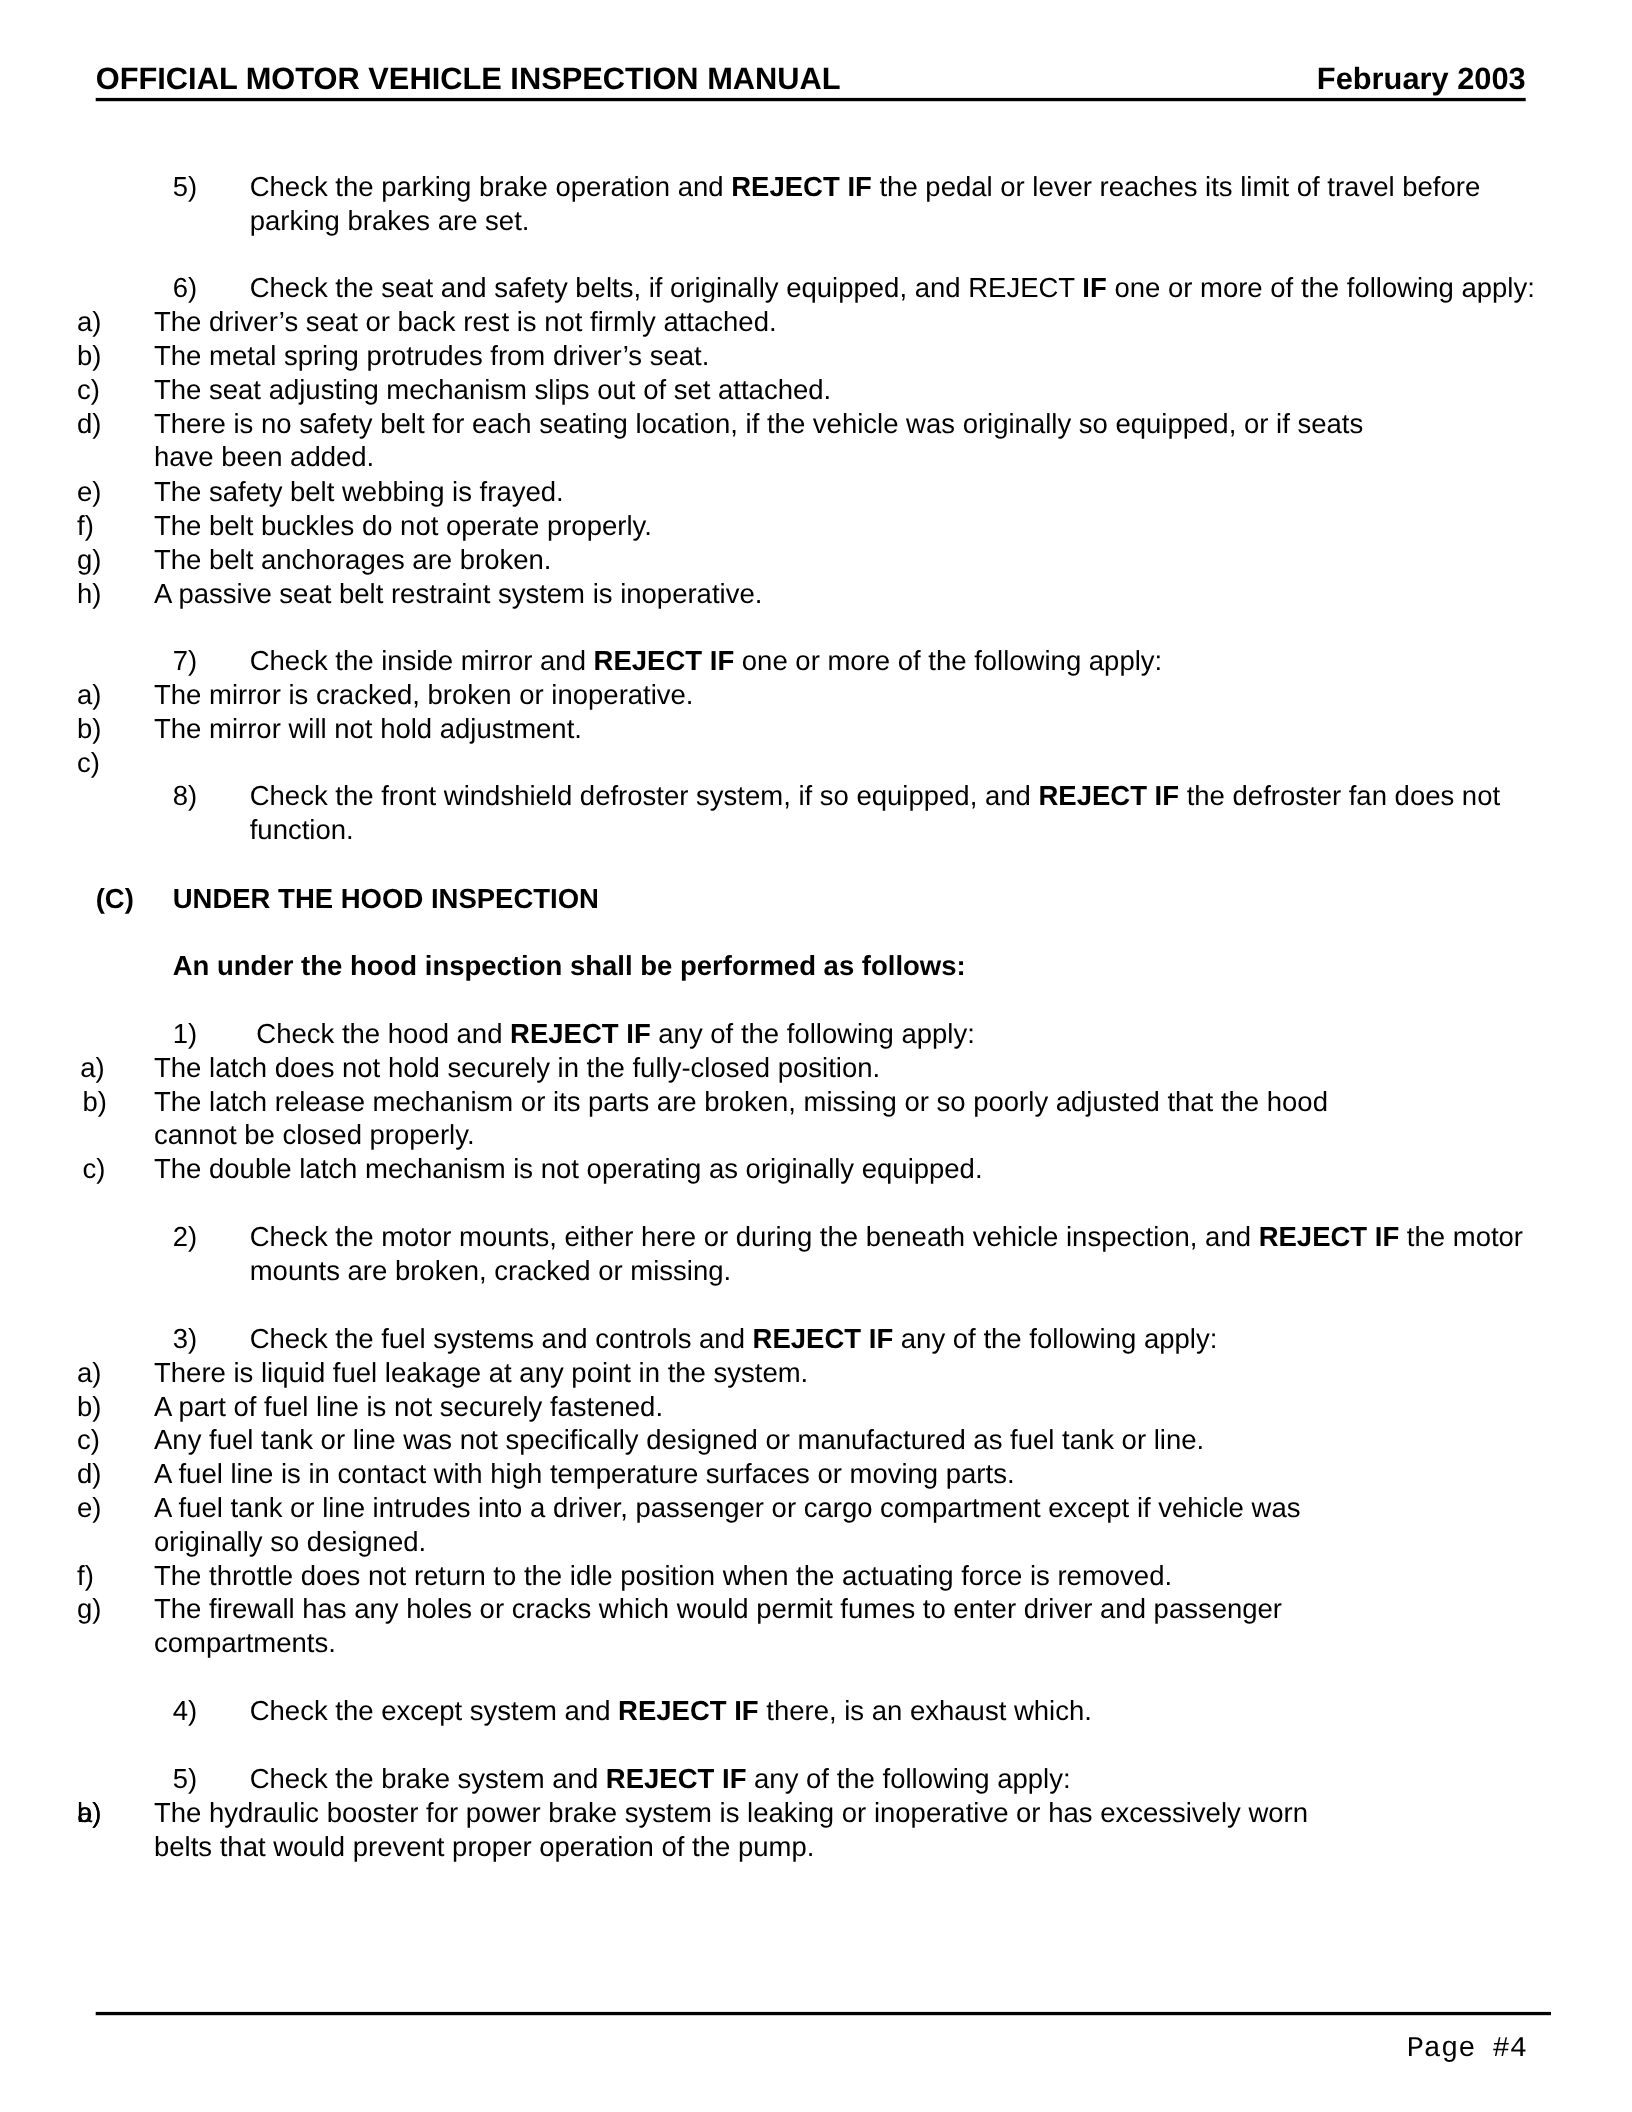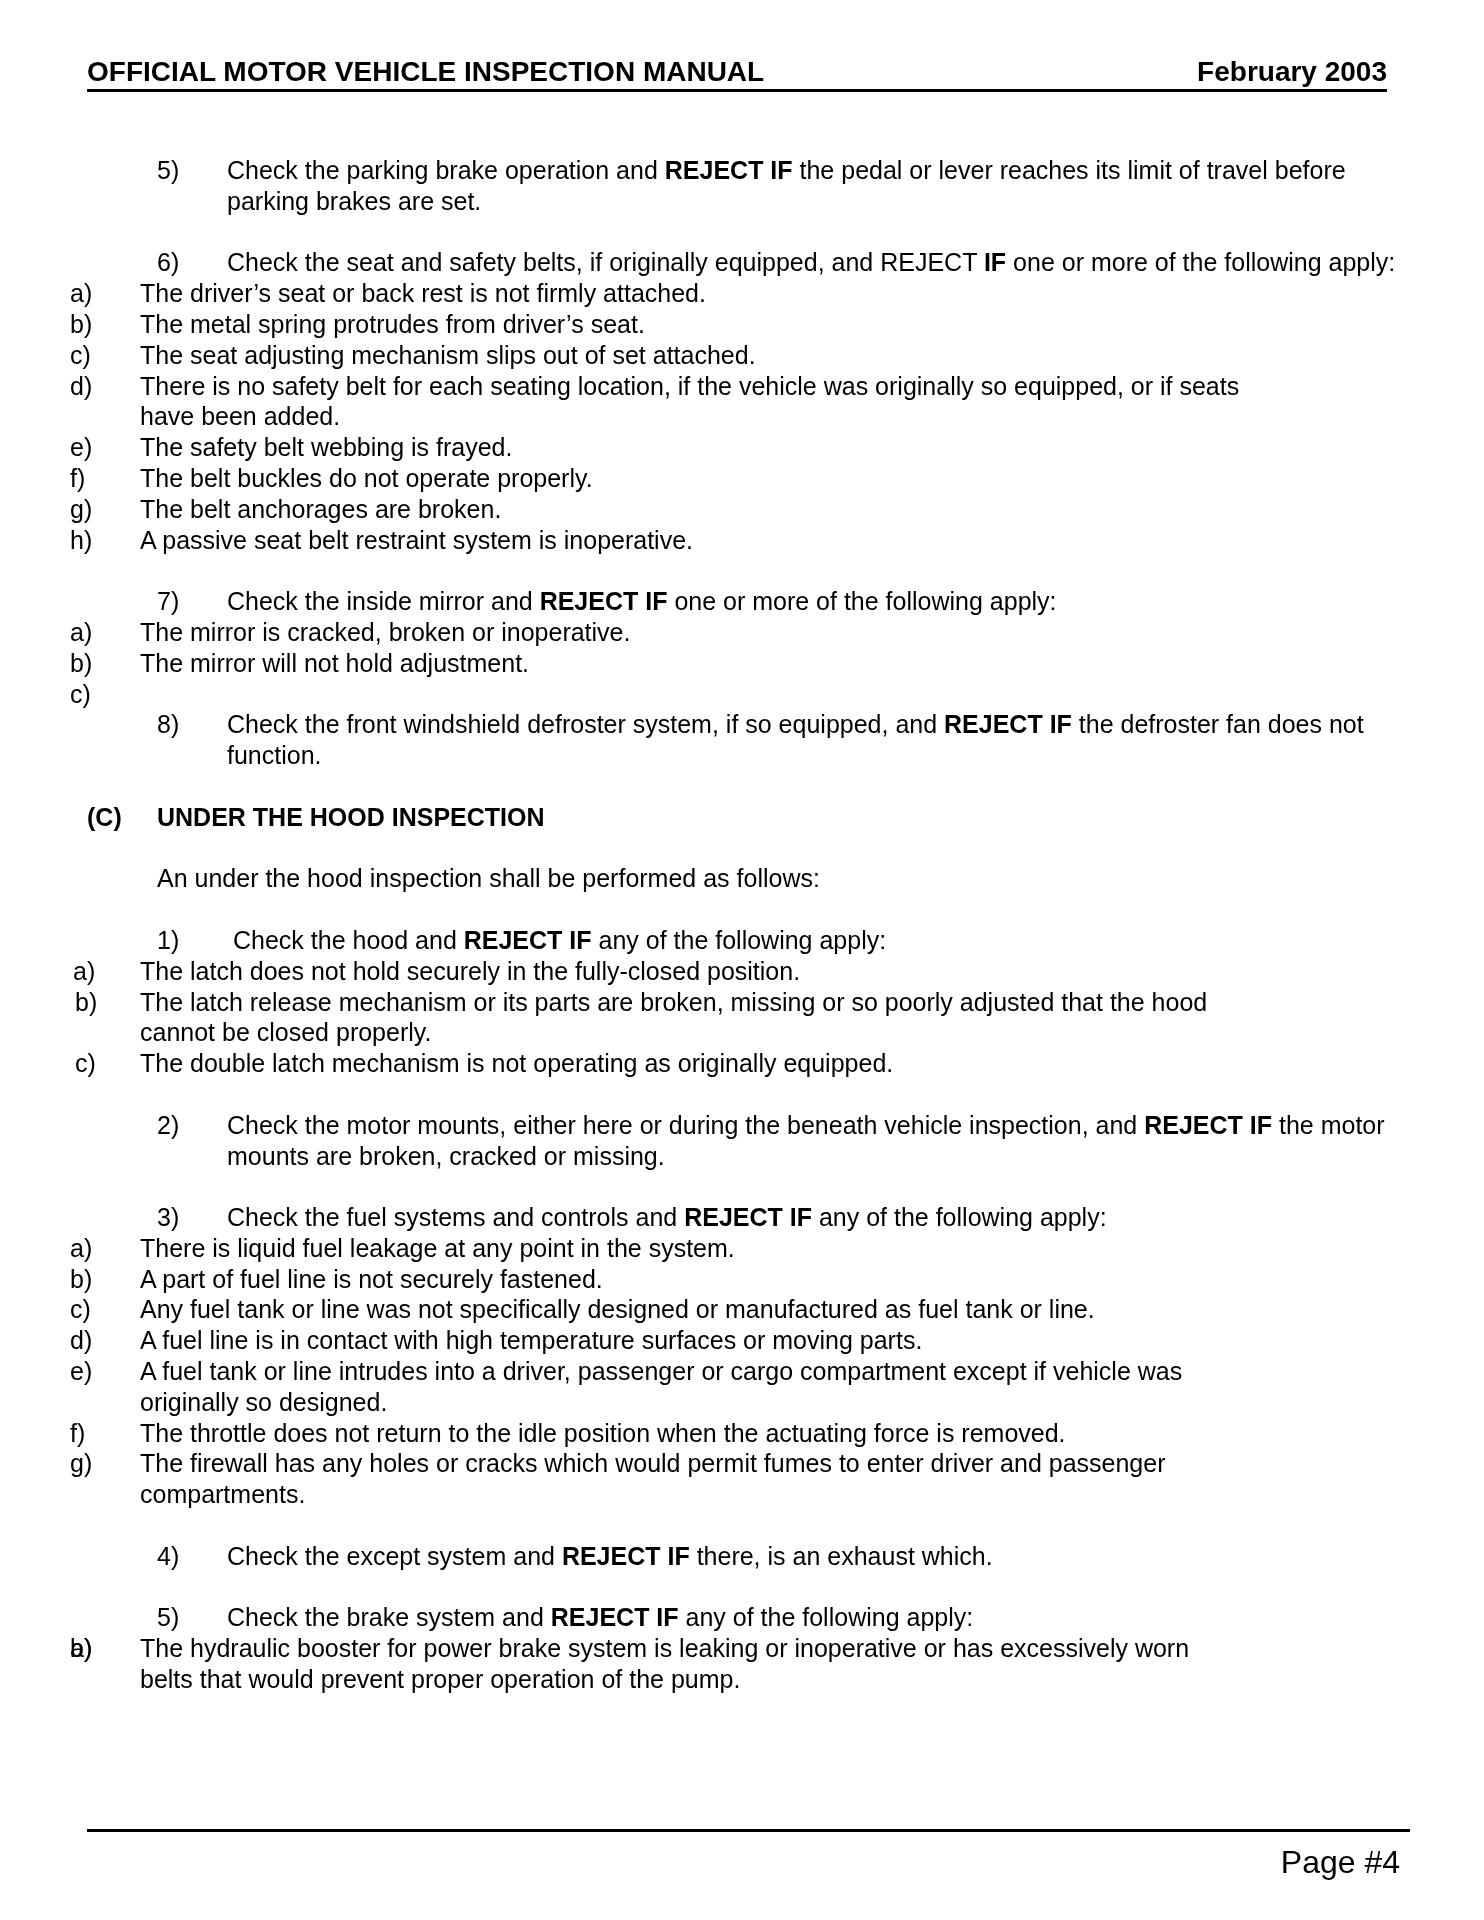--- a/index.html
+++ b/index.html
@@ -29,26 +29,26 @@
     }
     .sub .letter { position: absolute; left: 0; top: 0; }
     .sub.hood .letter { left: 5px; }
     .sub.hood.first .letter { left: 3px; }
     .item.hood-item { padding-left: 76px; }
     b { font-weight: bold; }
     .section {
       position: relative; margin-left: 87px; padding-left: 70px; font-weight: bold;
     }
     .section .label { position: absolute; left: 0; top: 0; }
-    .intro { margin-left: 157px; font-weight: normal; }
+    .intro { margin-left: 157px; font-weight: bold; }
     .footer-rule {
       position: absolute; left: 87px; top: 1829px; width: 1323px; height: 3px; background: #000;
     }
     .footer-page {
-      position: absolute; right: 84px; top: 1846px; font-size: 32px; line-height: 32px;
+      position: absolute; right: 96px; top: 1846px; font-size: 26px; line-height: 32px; font-family: Liberation Mono, monospace;
     }
   </style>
 </head>
 <body>
 
 <div class="header">
   <span>OFFICIAL MOTOR VEHICLE INSPECTION MANUAL</span>
   <span>February 2003</span>
 </div>
 <div class="header-rule"></div>

